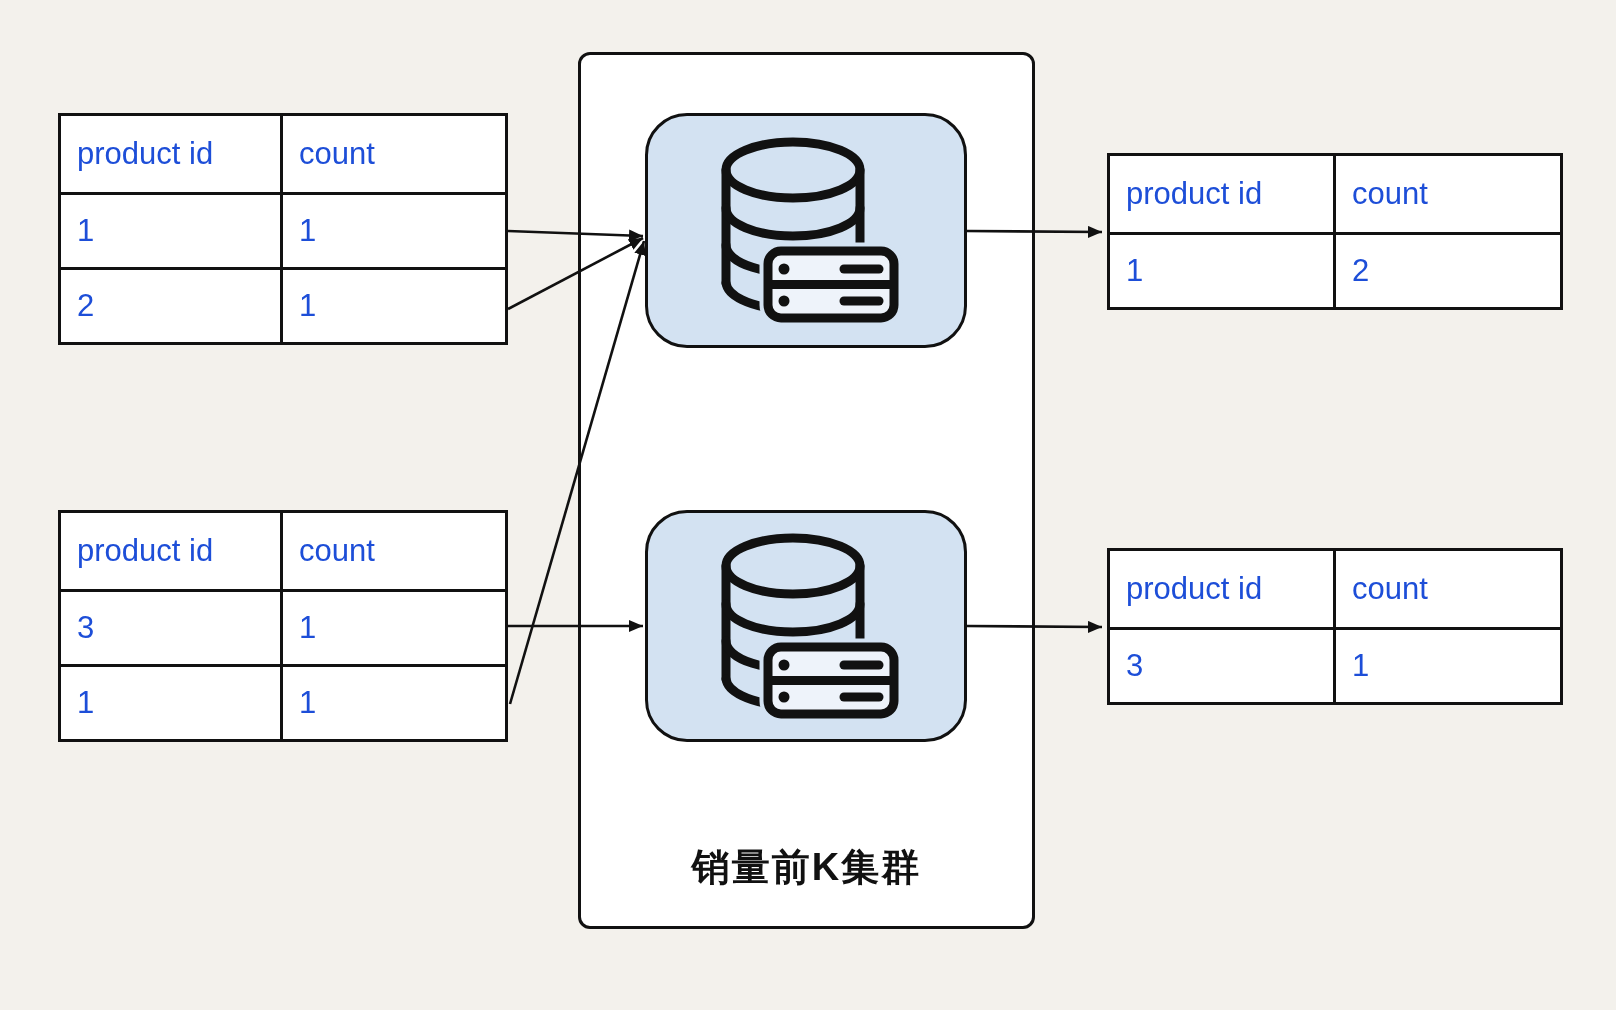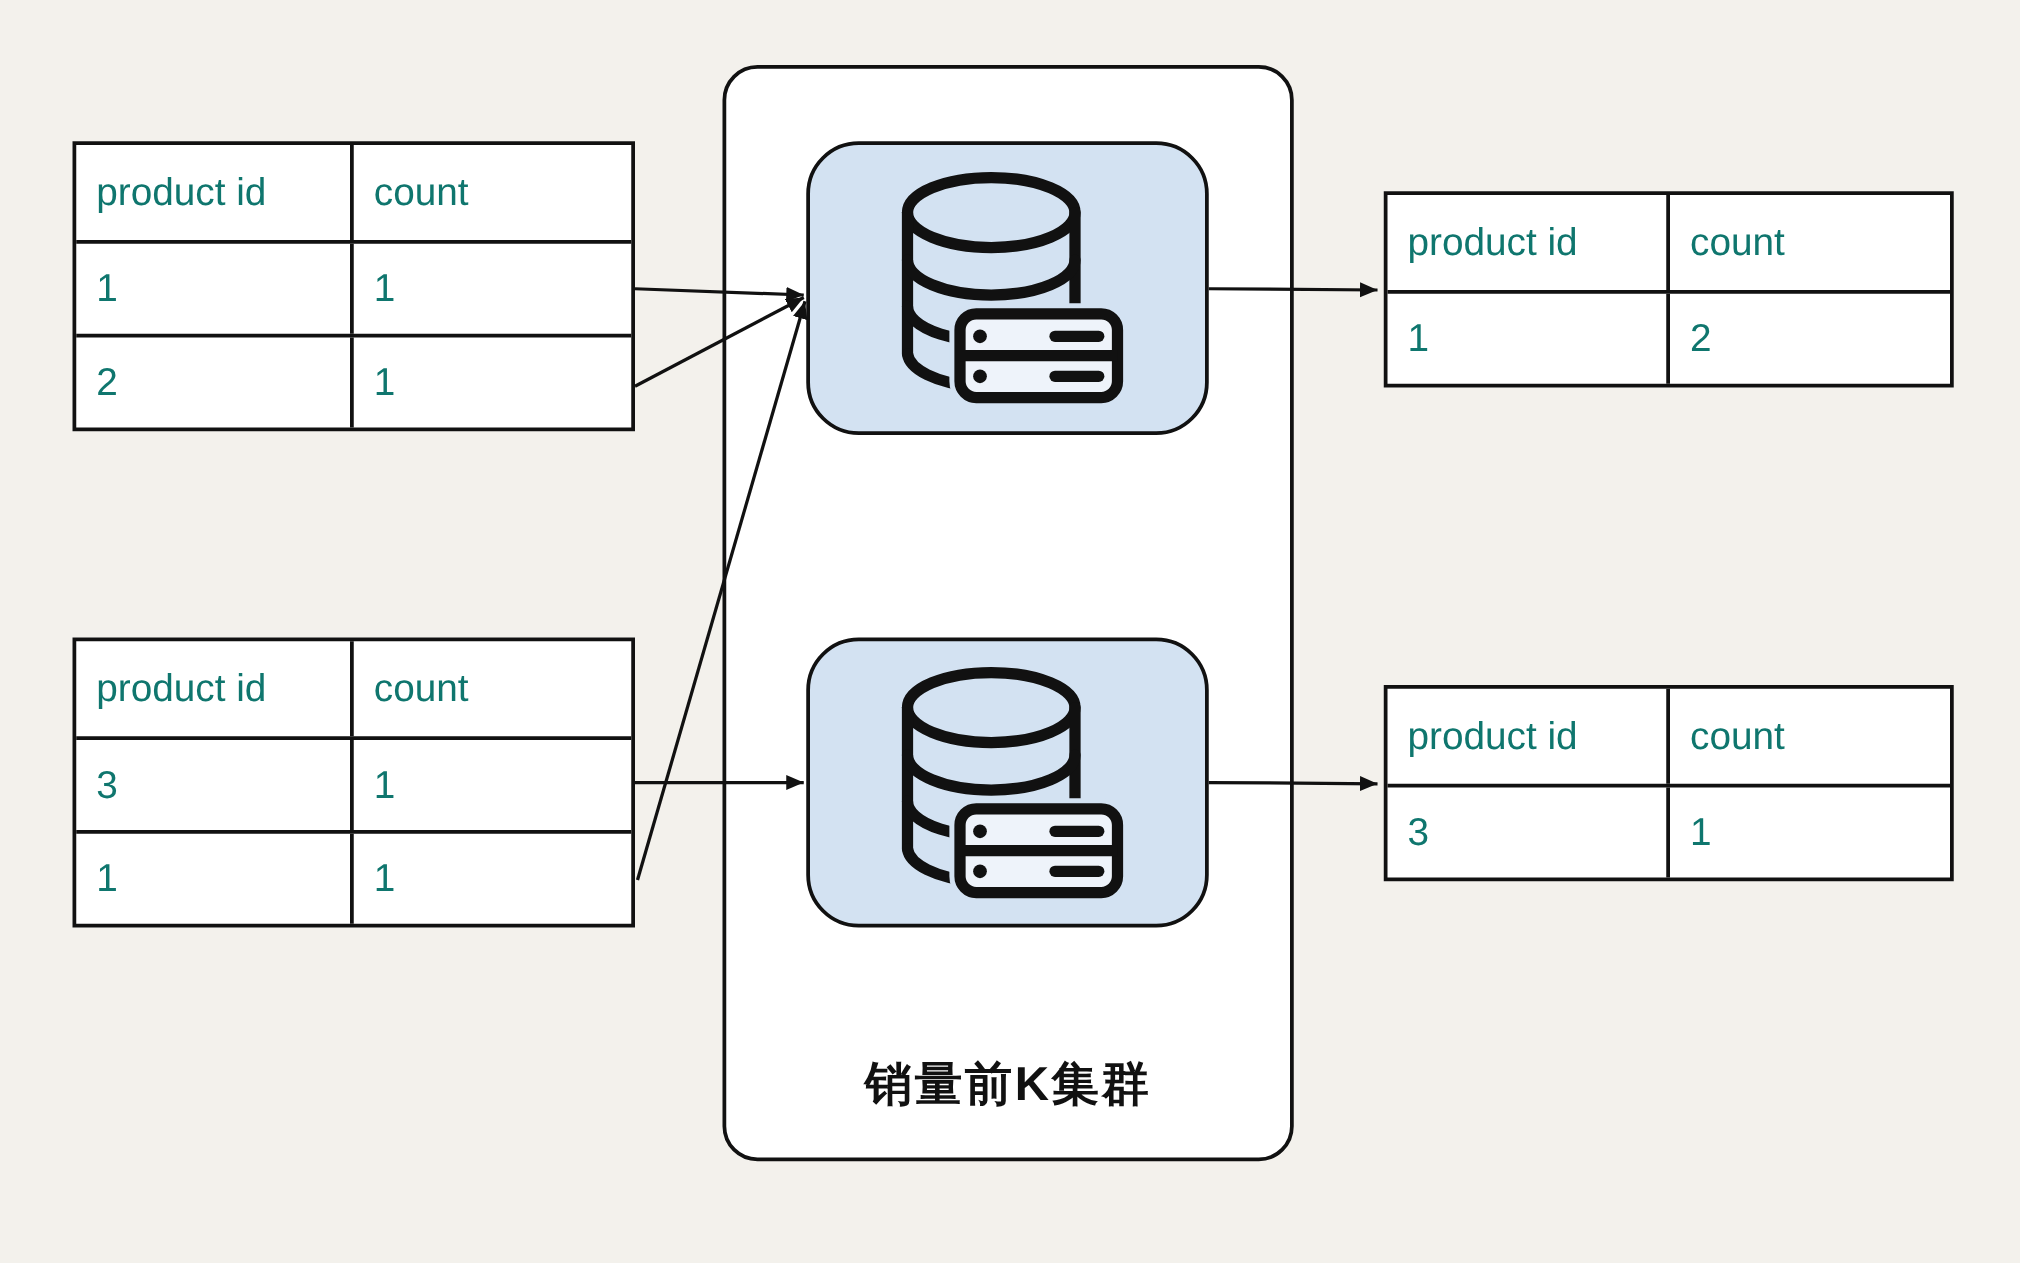--- a/index.html
+++ b/index.html
@@ -25,21 +25,21 @@
     display:flex;
     border-top:3px solid #111;
     box-sizing:border-box;
   }
   .row:first-child{border-top:0;}
   .cell{
     display:flex;
     align-items:center;
     padding-left:16px;
     font-size:31px;
-    color:#0f766e;
+    color:#1d4ed8;
     box-sizing:border-box;
   }
   .c1{border-right:3px solid #111;}
   .head .cell{font-size:31px;}
   .h76{height:76px;}
   .h75{height:75px;}
   
   .tbl-left{width:450px;}
   .tbl-left .c1{width:222px;}
   .tbl-left .c2{flex:1;}
@@ -48,21 +48,21 @@
   .tbl-right .c1{width:226px;}
   .tbl-right .c2{flex:1;}
 
   
   .cluster{
     position:absolute;
     left:578px; top:52px;
     width:457px; height:877px;
     background:#ffffff;
     border:3px solid #111;
-    border-radius:28px;
+    border-radius:12px;
     box-sizing:border-box;
   }
   .node{
     position:absolute;
     left:64px;
     width:322px; height:235px;
     background:#d3e2f2;
     border:3px solid #111;
     border-radius:42px;
     box-sizing:border-box;

